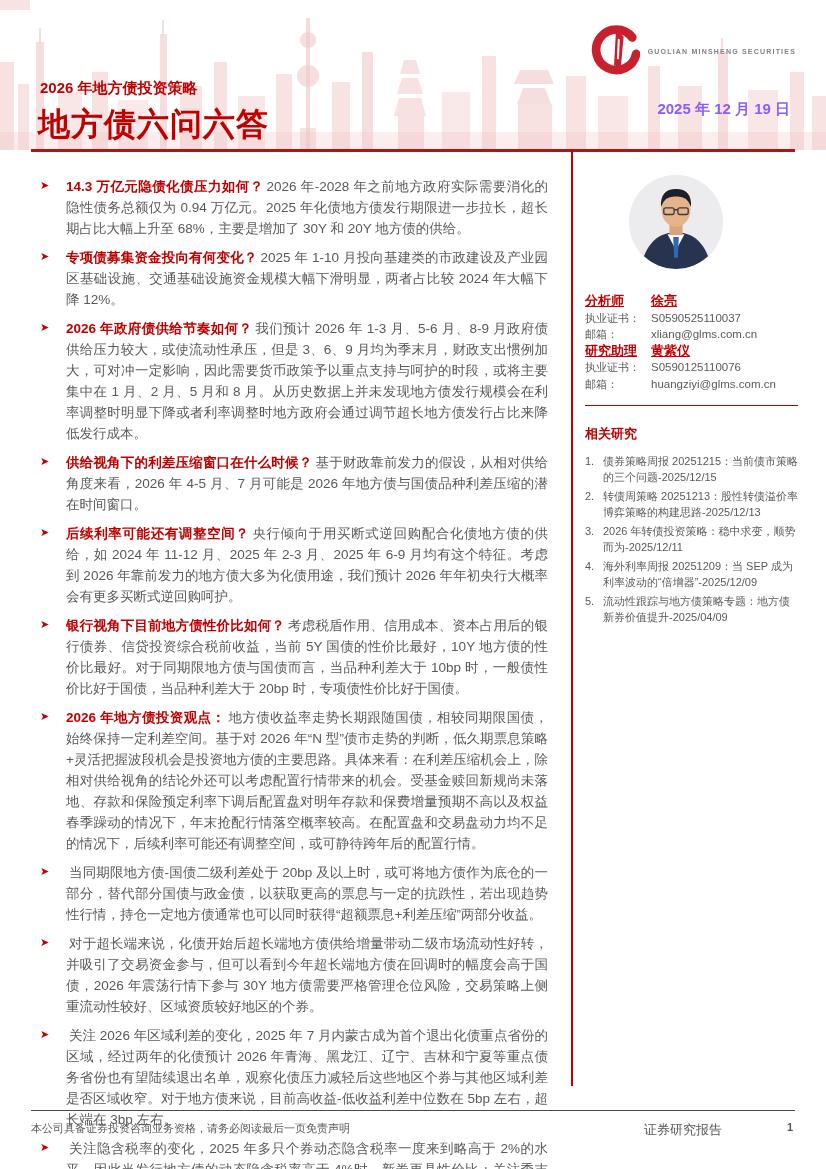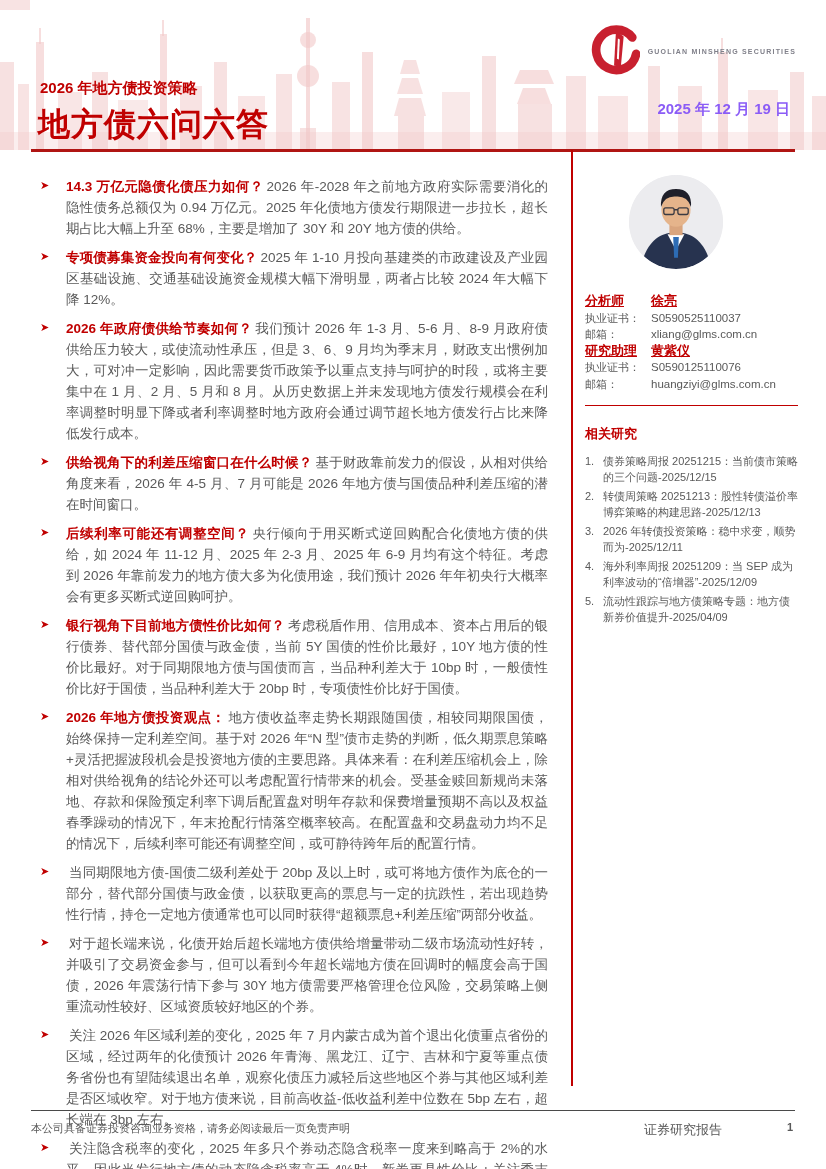--- a/index.html
+++ b/index.html
@@ -128,21 +128,21 @@
     <div class="bullet">
       <span class="arrow">➤</span>
       <span class="text"><span class="lead">供给视角下的利差压缩窗口在什么时候？</span><span>基于财政靠前发力的假设，从相对供给角度来看，2026 年 4-5 月、7 月可能是 2026 年地方债与国债品种利差压缩的潜在时间窗口。</span></span>
     </div>
     <div class="bullet">
       <span class="arrow">➤</span>
       <span class="text"><span class="lead">后续利率可能还有调整空间？</span><span>央行倾向于用买断式逆回购配合化债地方债的供给，如 2024 年 11-12 月、2025 年 2-3 月、2025 年 6-9 月均有这个特征。考虑到 2026 年靠前发力的地方债大多为化债用途，我们预计 2026 年年初央行大概率会有更多买断式逆回购呵护。</span></span>
     </div>
     <div class="bullet">
       <span class="arrow">➤</span>
-      <span class="text"><span class="lead">银行视角下目前地方债性价比如何？</span><span>考虑税盾作用、信用成本、资本占用后的银行债券、替代部分国债与政金债，当前 5Y 国债的性价比最好，10Y 地方债的性价比最好。对于同期限地方债与国债而言，当品种利差大于 10bp 时，一般债性价比好于国债，当品种利差大于 20bp 时，专项债性价比好于国债。</span></span>
+      <span class="text"><span class="lead">银行视角下目前地方债性价比如何？</span><span>考虑税盾作用、信用成本、资本占用后的银行债券、信贷投资综合税前收益，当前 5Y 国债的性价比最好，10Y 地方债的性价比最好。对于同期限地方债与国债而言，当品种利差大于 10bp 时，一般债性价比好于国债，当品种利差大于 20bp 时，专项债性价比好于国债。</span></span>
     </div>
     <div class="bullet">
       <span class="arrow">➤</span>
       <span class="text"><span class="lead">2026 年地方债投资观点：</span><span>地方债收益率走势长期跟随国债，相较同期限国债，始终保持一定利差空间。基于对 2026 年“N 型”债市走势的判断，低久期票息策略+灵活把握波段机会是投资地方债的主要思路。具体来看：在利差压缩机会上，除相对供给视角的结论外还可以考虑配置行情带来的机会。受基金赎回新规尚未落地、存款和保险预定利率下调后配置盘对明年存款和保费增量预期不高以及权益春季躁动的情况下，年末抢配行情落空概率较高。在配置盘和交易盘动力均不足的情况下，后续利率可能还有调整空间，或可静待跨年后的配置行情。</span></span>
     </div>
     <div class="bullet">
       <span class="arrow">➤</span>
       <span class="text"><span class="lead"></span><span>当同期限地方债-国债二级利差处于 20bp 及以上时，或可将地方债作为底仓的一部分，替代部分国债与政金债，以获取更高的票息与一定的抗跌性，若出现趋势性行情，持仓一定地方债通常也可以同时获得“超额票息+利差压缩”两部分收益。</span></span>
     </div>
     <div class="bullet">

